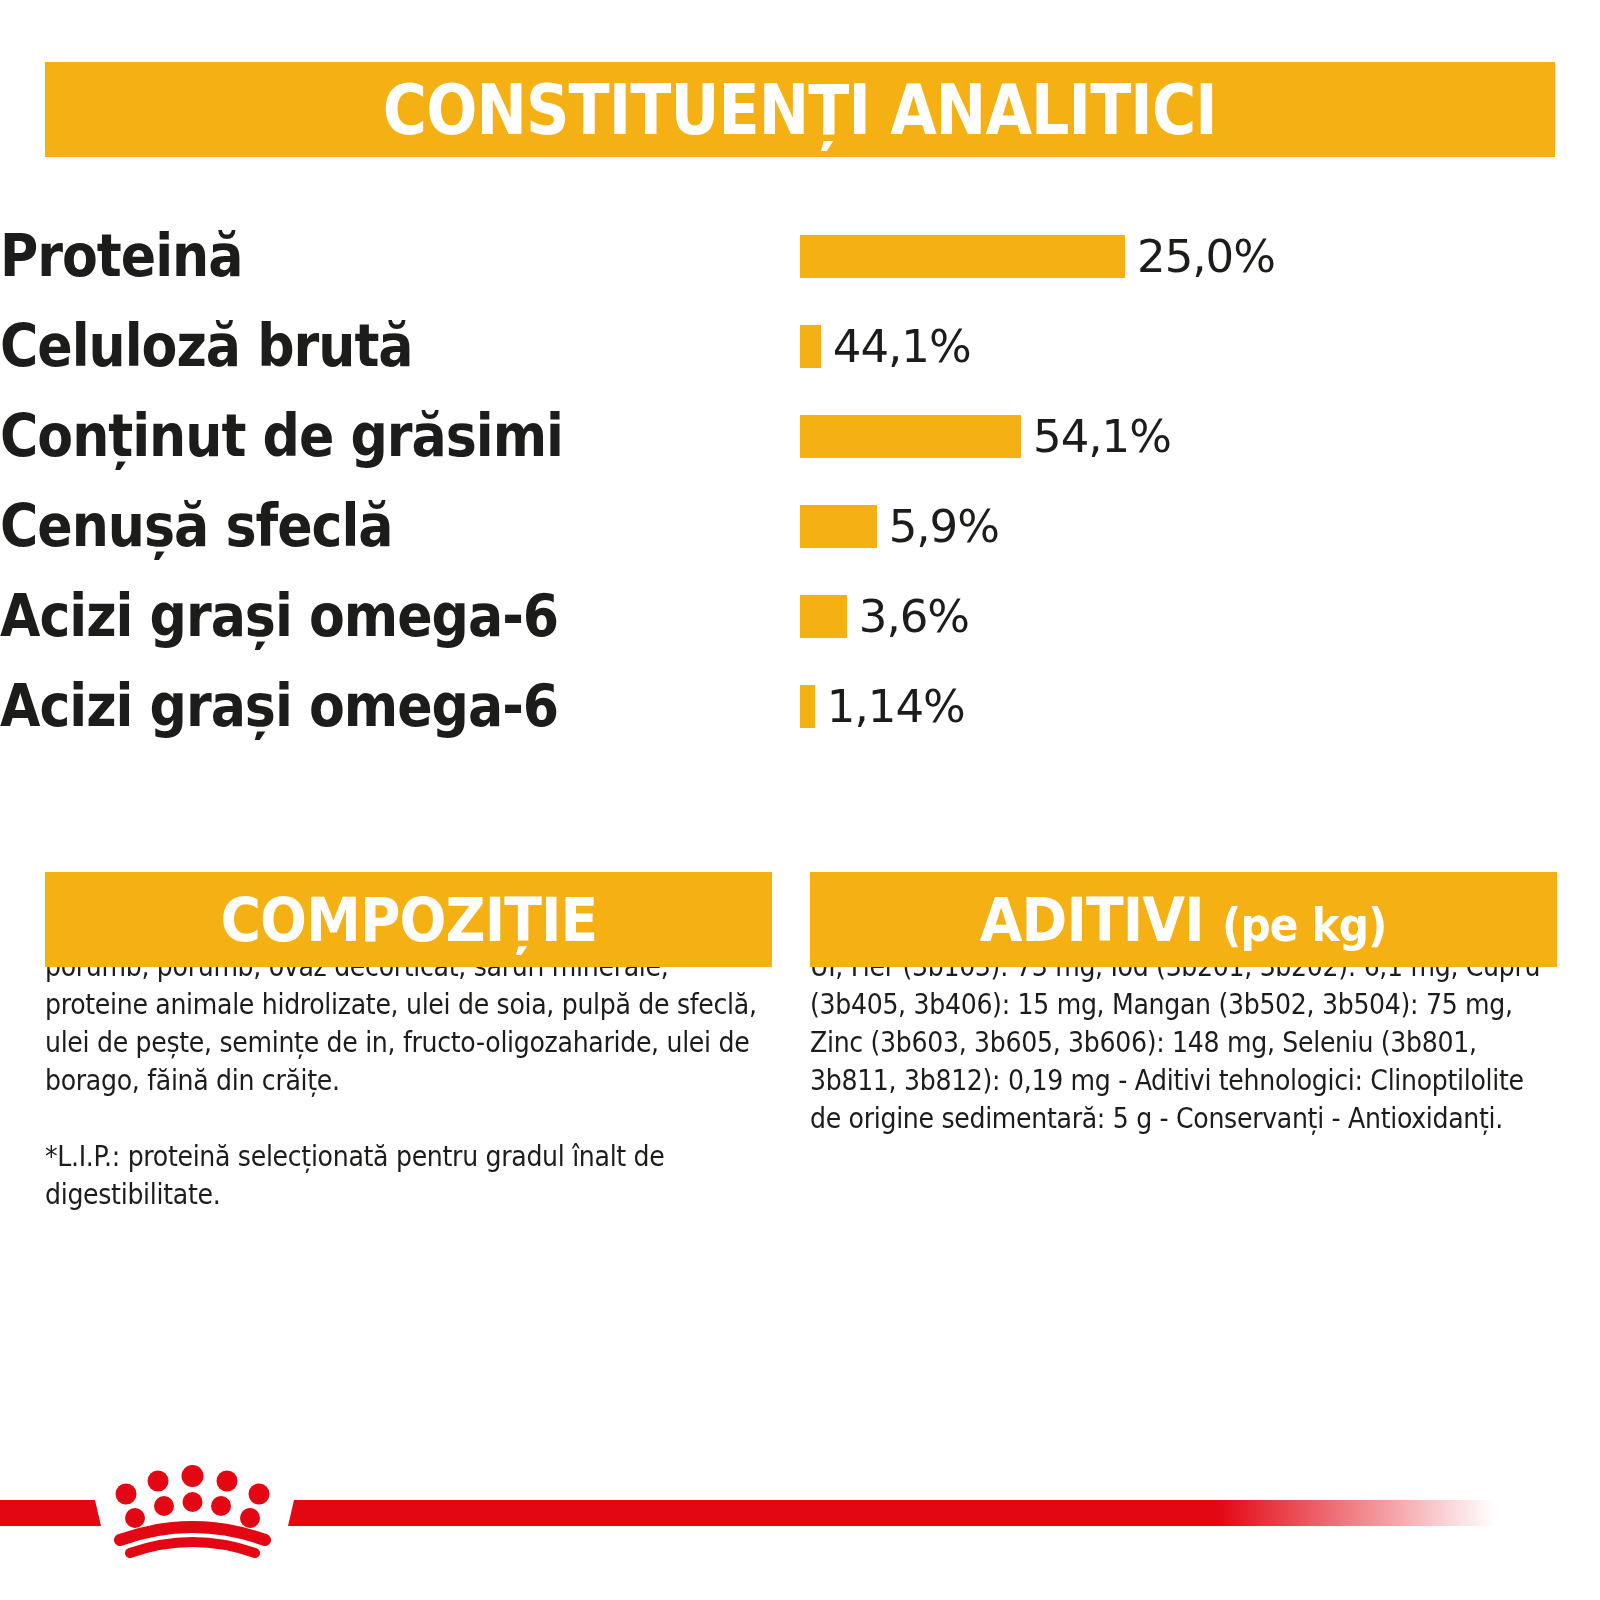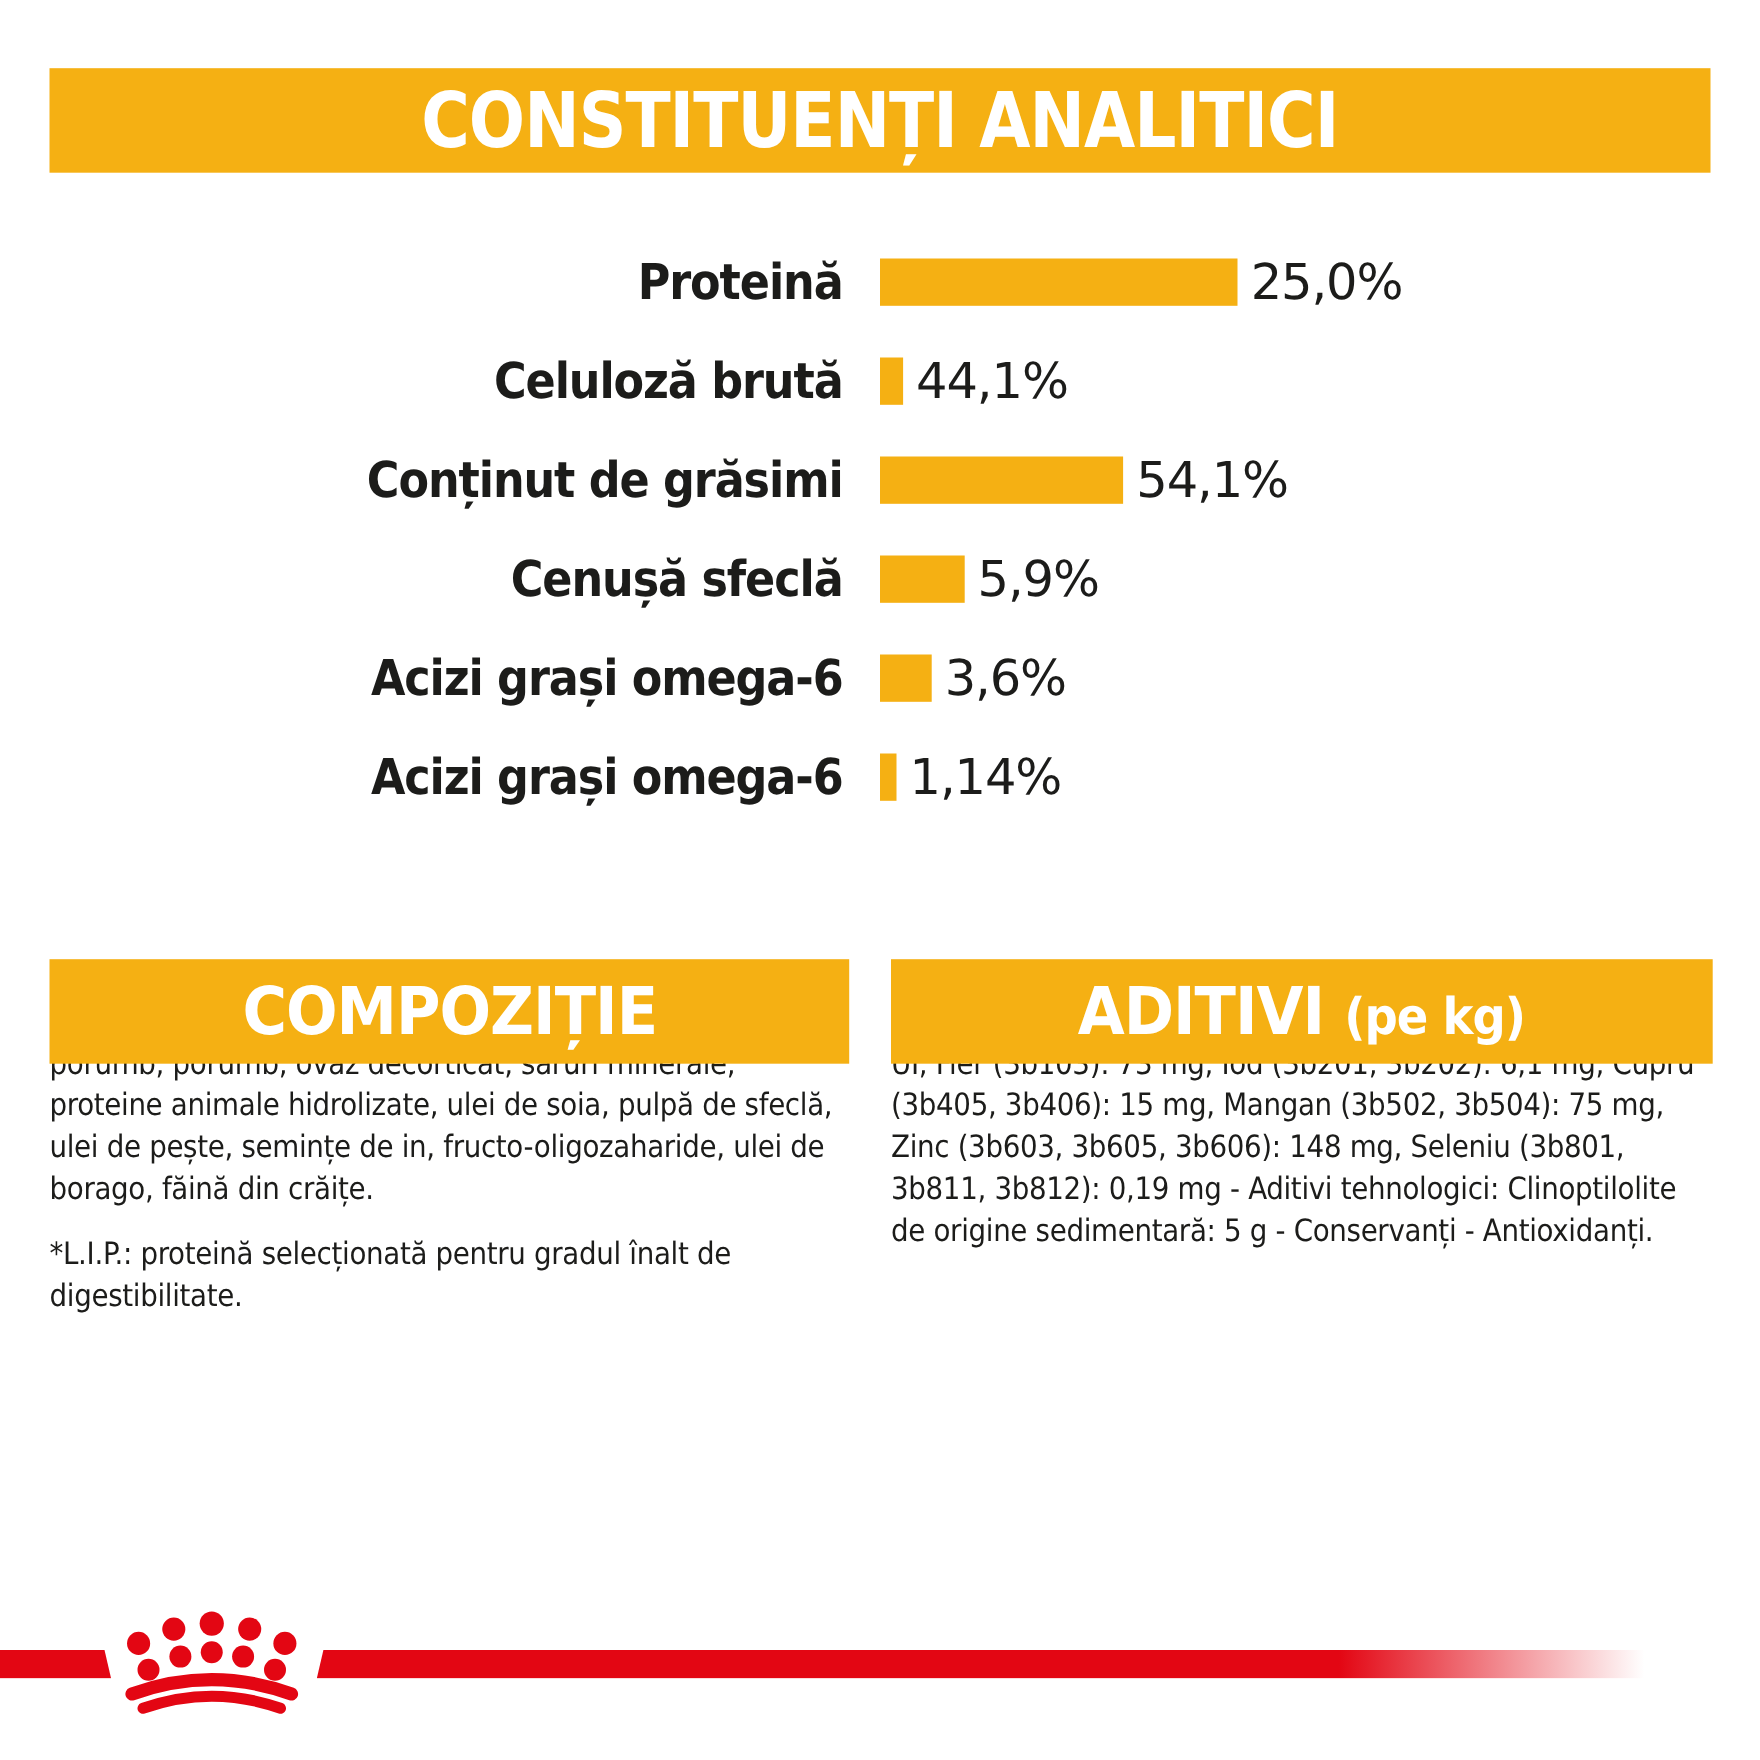--- a/index.html
+++ b/index.html
@@ -22,34 +22,34 @@
   #top-banner   { left:45px; top:62px;  width:1510px; height:95px; }
   #top-banner .banner-title { font-size:70px; }
   #comp-banner  { left:0;  top:0; width:727px; height:95px; }
   #adit-banner  { left:0;  top:0; width:747px; height:95px; }
   .section-title { font-size:60px; transform:scaleX(0.92); }
   .section-title .suffix { font-size:46px; }
   
   #chart { position:absolute; left:0; top:211px; width:1600px; }
   .chart-row { display:flex; align-items:center; height:90px; }
   .chart-label {
-    width:766px; text-align:right; font-weight:bold; font-size:45px;
+    width:766px; font-weight:bold; font-size:58px;
     letter-spacing:-1px; font-stretch:condensed; white-space:nowrap;
   }
   .chart-bar { margin-left:34px; height:43px; background:#F5B013; flex:0 0 auto; }
   .chart-value { margin-left:12px; font-weight:normal; font-size:45px; letter-spacing:-1px; white-space:nowrap; }
   
   .text-col { position:absolute; top:872px; }
   #composition-col { left:45px;  width:730px; }
   #additives-col   { left:810px; width:750px; }
   .body-text {
     margin:38px 0 0 0; font-size:28px; line-height:38px; letter-spacing:-0.3px;
     font-stretch:condensed; color:#1c1c1a;
   }
-  .footnote { margin-top:21px; }
+  .footnote { margin-top:38px; }
   
   .stripe { position:absolute; top:1500px; height:26px; }
   #stripe-left {
     left:0; width:101px; background:#E30613;
     clip-path:polygon(0 0, calc(100% - 6px) 0, 100% 100%, 0 100%);
   }
   #stripe-right {
     left:288px; width:1207px;
     background:linear-gradient(to right, #E30613 0%, #E30613 77%, rgba(227,6,19,0) 100%);
     clip-path:polygon(6px 0, 100% 0, 100% 100%, 0 100%);

